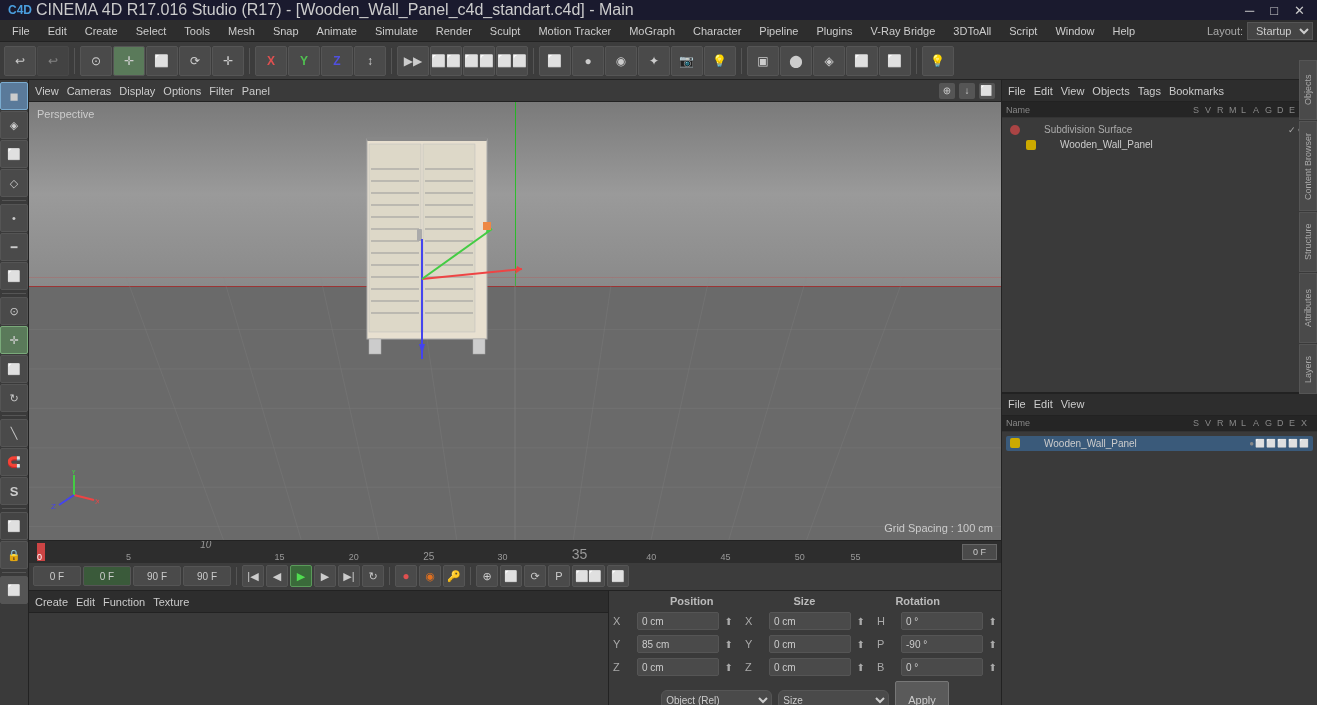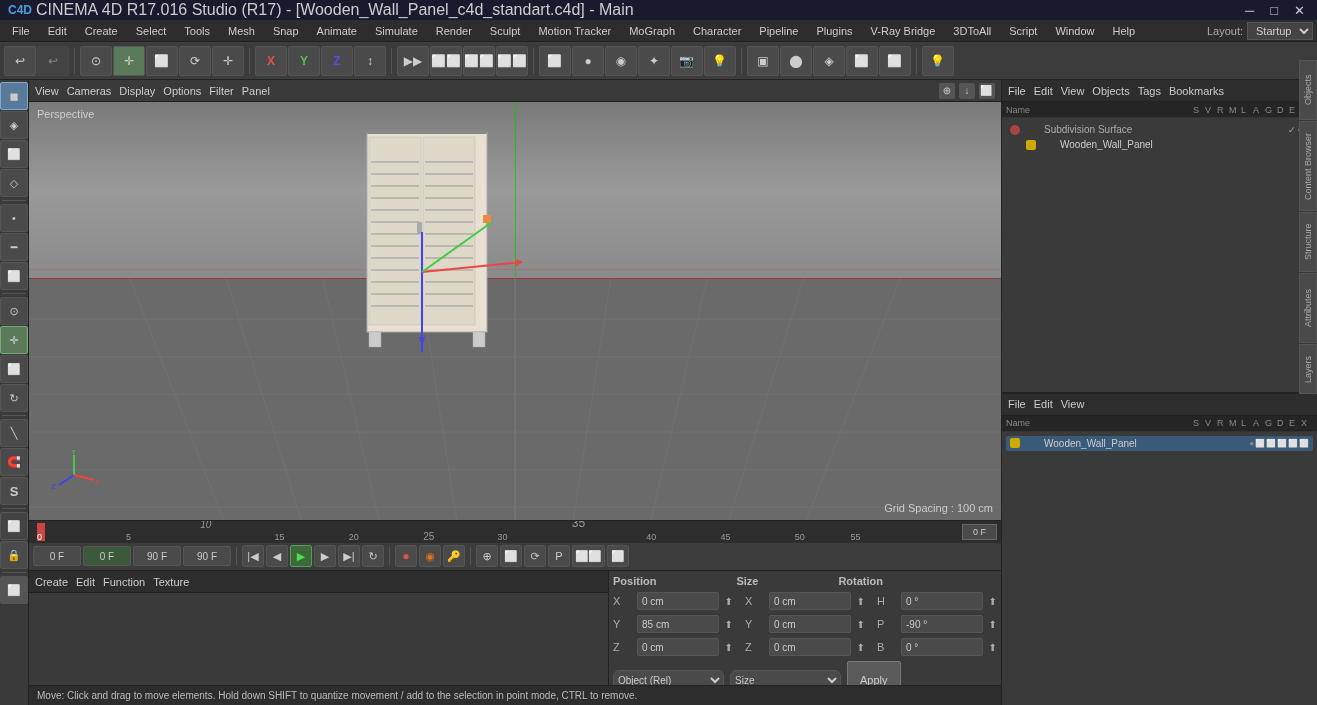--- a/index.html
+++ b/index.html
@@ -371,21 +371,21 @@
         <div id="timeline-ruler-inner">
           <div style="position:relative; flex:1; height:22px; display:flex; align-items:center;">
             <div style="position:absolute; left:4px; top:2px; width:8px; height:18px; background:#cc4444; z-index:5;"></div>
             <span style="position:absolute; left:4px; bottom:1px; font-size:9px; color:#fff; z-index:6;">0</span>
             <span style="position:absolute; left:10%; bottom:1px; font-size:9px; color:#999;">5</span>
             <span style="position:absolute; left:18%; bottom:13px; font-size:10px; color:#999;font-style:italic;">10</span>
             <span style="position:absolute; left:26%; bottom:1px; font-size:9px; color:#999;">15</span>
             <span style="position:absolute; left:34%; bottom:1px; font-size:9px; color:#999;">20</span>
             <span style="position:absolute; left:42%; bottom:1px; font-size:10px; color:#999;">25</span>
             <span style="position:absolute; left:50%; bottom:1px; font-size:9px; color:#999;">30</span>
-            <span style="position:absolute; left:58%; bottom:13px; font-size:12px; color:#999;">35</span>
+            <span style="position:absolute; left:58%; bottom:1px; font-size:14px; color:#999;">35</span>
             <span style="position:absolute; left:66%; bottom:1px; font-size:9px; color:#999;">40</span>
             <span style="position:absolute; left:74%; bottom:1px; font-size:9px; color:#999;">45</span>
             <span style="position:absolute; left:82%; bottom:1px; font-size:9px; color:#999;">50</span>
             <span style="position:absolute; left:88%; bottom:1px; font-size:9px; color:#999;">55</span>
           </div>
           <div style="width:35px; height:16px; background:#4a4a4a; border:1px solid #666; display:flex; align-items:center; justify-content:center;">
             <span style="font-size:9px; color:#ccc;">0 F</span>
           </div>
         </div>
       </div>
@@ -419,21 +419,21 @@
 
       <div id="material-panel">
         <div id="material-topbar">
           <span class="mat-menu">Create</span>
           <span class="mat-menu">Edit</span>
           <span class="mat-menu">Function</span>
           <span class="mat-menu">Texture</span>
         </div>
       </div>
 
-      <div id="attributes-panel" style="flex:1; display:flex; flex-direction:column; padding:4px; background:#3a3a3a;">
+      <div id="attributes-panel" style="flex:1; display:flex; flex-direction:column; padding:4px; background:#3a3a3a;align-items:center;">
         <div style="display:flex; gap:20px; margin-bottom:4px;">
           <span style="color:#bbb; font-size:11px; font-weight:bold;">Position</span>
           <span style="color:#bbb; font-size:11px; font-weight:bold; margin-left:60px;">Size</span>
           <span style="color:#bbb; font-size:11px; font-weight:bold; margin-left:60px;">Rotation</span>
         </div>
         <div style="display:flex; gap:4px;">
 
           <div style="display:flex; flex-direction:column; gap:3px; min-width:120px;">
             <div class="attr-row">
               <span class="attr-label">X</span>
@@ -497,23 +497,20 @@
           <select class="attr-select">
             <option>Size</option>
             <option>Scale</option>
           </select>
           <button class="apply-btn">Apply</button>
         </div>
       </div>
 
     </div>
 
-    <div id="statusbar">
-      <span id="status-text">Move: Click and drag to move elements. Hold down SHIFT to quantize movement / add to the selection in point mode, CTRL to remove.</span>
-    </div>
 
   </div>
 
   <div id="right-panel">
 
     <div id="obj-manager" style="flex:1; display:flex; flex-direction:column; max-height:355px;">
       <div id="obj-topbar">
         <span class="obj-menu">File</span>
         <span class="obj-menu">Edit</span>
         <span class="obj-menu">View</span>

